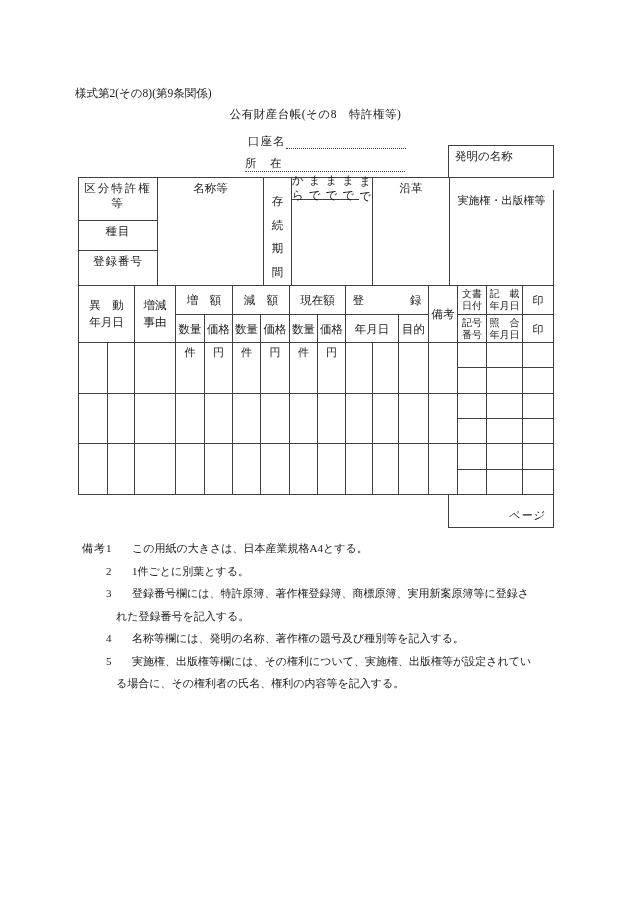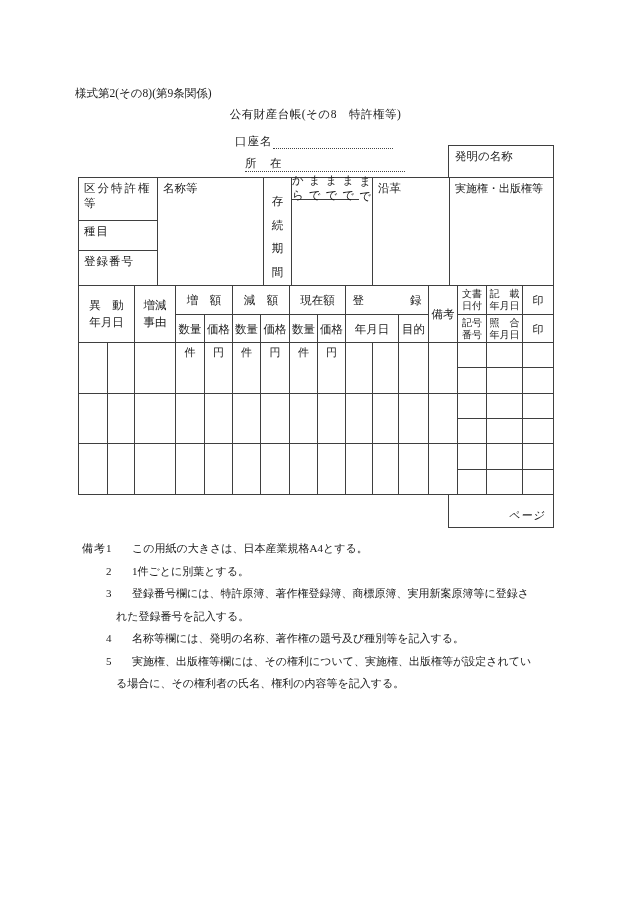--- a/index.html
+++ b/index.html
@@ -15,38 +15,38 @@
     font-family:"Liberation Serif","DejaVu Serif",serif;
     color:var(--ink);
     overflow:hidden;
   }
   
   .form-number{position:absolute;left:75px;top:86px;font-size:11.5px;}
   .form-title{position:absolute;left:78px;top:107px;width:475px;text-align:center;font-size:11.5px;letter-spacing:.5px;}
   .field-row{position:absolute;display:flex;align-items:flex-end;font-size:11.5px;height:16px;}
   .field-row .lab{letter-spacing:1px;}
   .dotline{display:inline-block;border-bottom:1px dotted #444;height:14px;}
-  .acct{left:235px;top:133px;justify-content:space-between;}
+  .acct{left:248px;top:133px;justify-content:space-between;}
   .acct .dotline{width:120px;}
   .loc{left:245px;top:156px;}
   .loc .loc-line{display:inline-block;width:160px;border-bottom:1px dotted #444;letter-spacing:1px;}
   .index-box{position:absolute;left:448px;top:145px;width:106px;height:32px;
     border-top:1px solid var(--line);border-left:1px solid var(--line);border-right:1px solid var(--line);
     font-size:11.5px;padding:3px 6px;}
   
   .upper-table{position:absolute;left:78px;top:177px;display:flex;
     border-top:1px solid var(--line);border-left:1px solid var(--line);}
   .ucol{border-right:1px solid var(--line);height:108px;}
   .ucol1{width:79px;display:flex;flex-direction:column;}
   .ucol2{width:106px;}
   .ucol3{width:28px;}
   .ucol4{width:81px;display:flex;flex-direction:row;}
   .ucol5{width:77px;font-family:Liberation Mono, monospace;}
-  .ucol6{width:104px;}
-  .ucell{font-size:11.5px;padding:3px 5px;line-height:15px;}
+  .ucol6{width:104px;margin-top:12px;}
+  .ucell{font-size:11.5px;padding:3px 5px;line-height:15px;text-align:center;}
   .pre{white-space:pre-line;}
   .ucell-cat{height:43px;border-bottom:1px solid var(--line);letter-spacing:2px;}
   .ucell-type{height:30px;border-bottom:1px solid var(--line);letter-spacing:1px;}
   .ucell-reg{height:35px;letter-spacing:1px;}
   .duration{display:flex;flex-direction:column;align-items:center;justify-content:space-between;
     padding:16px 0 6px;font-size:11.5px;height:108px;}
   .period-cell{height:21.6px;border-bottom:1px solid var(--line);font-size:11.5px;
     display:flex;align-items:center;justify-content:flex-end;padding-right:5px;}
   .period-cell:last-child{border-bottom:none;}
   .license{font-size:11px;letter-spacing:0;}

